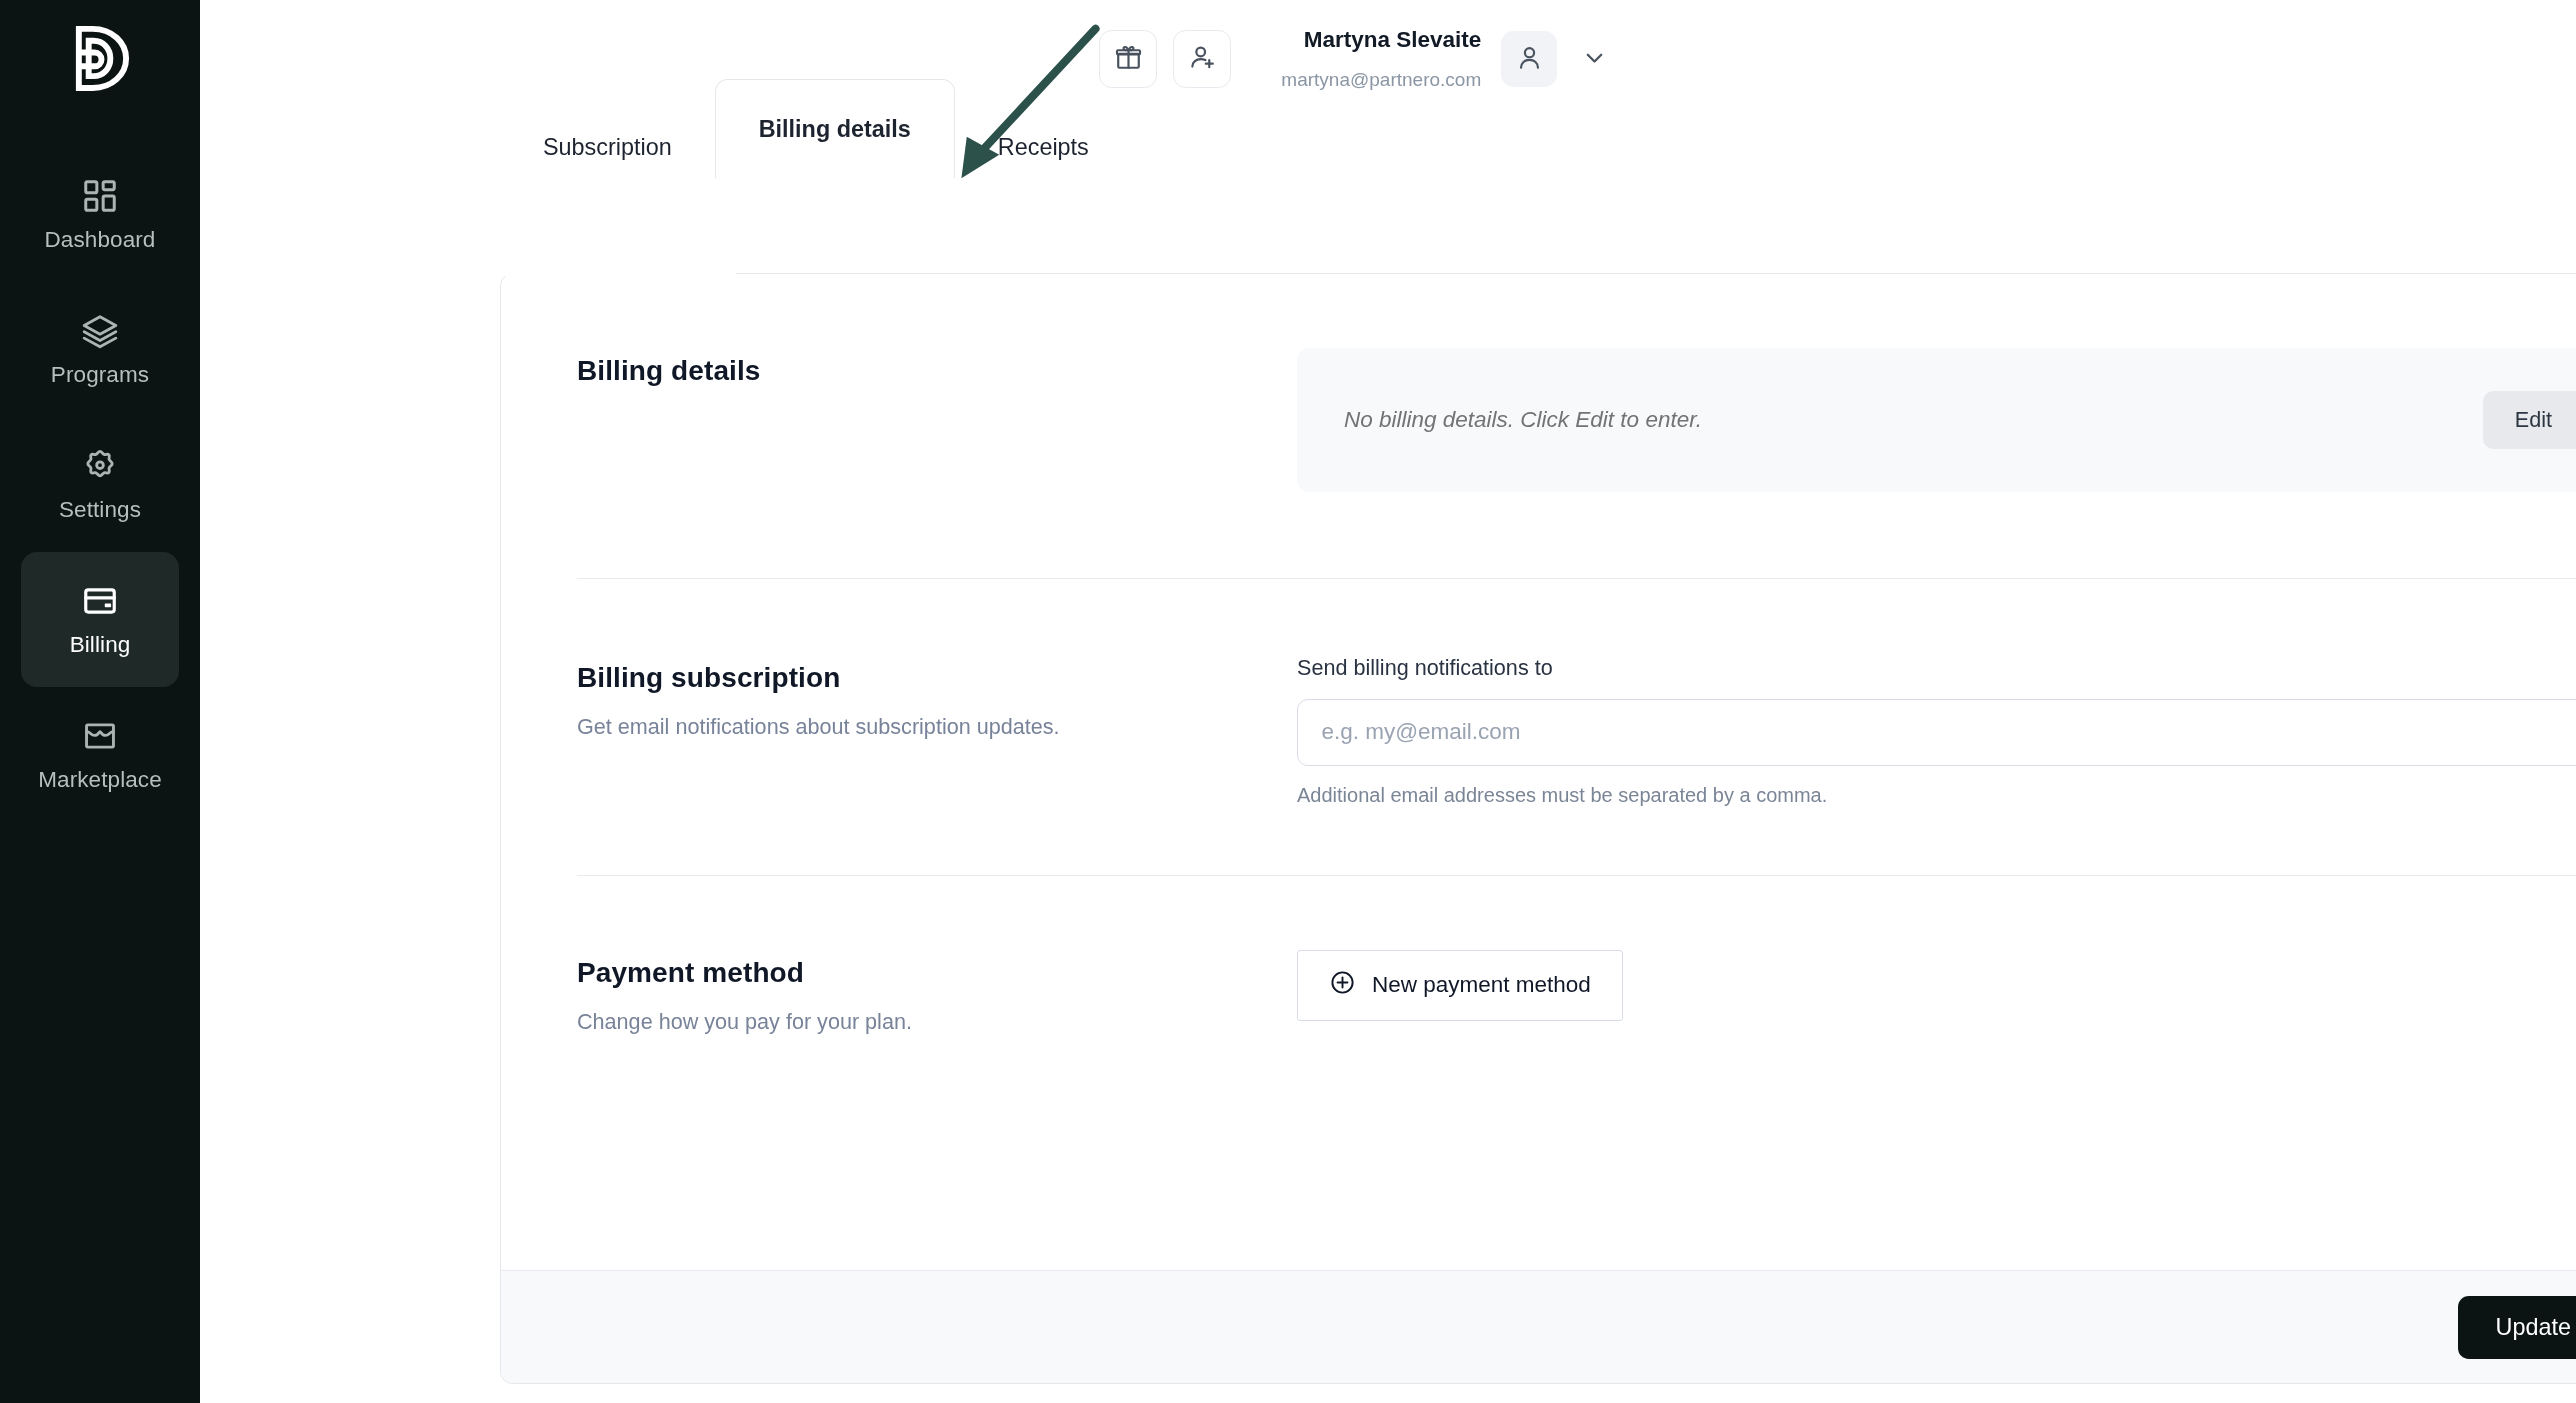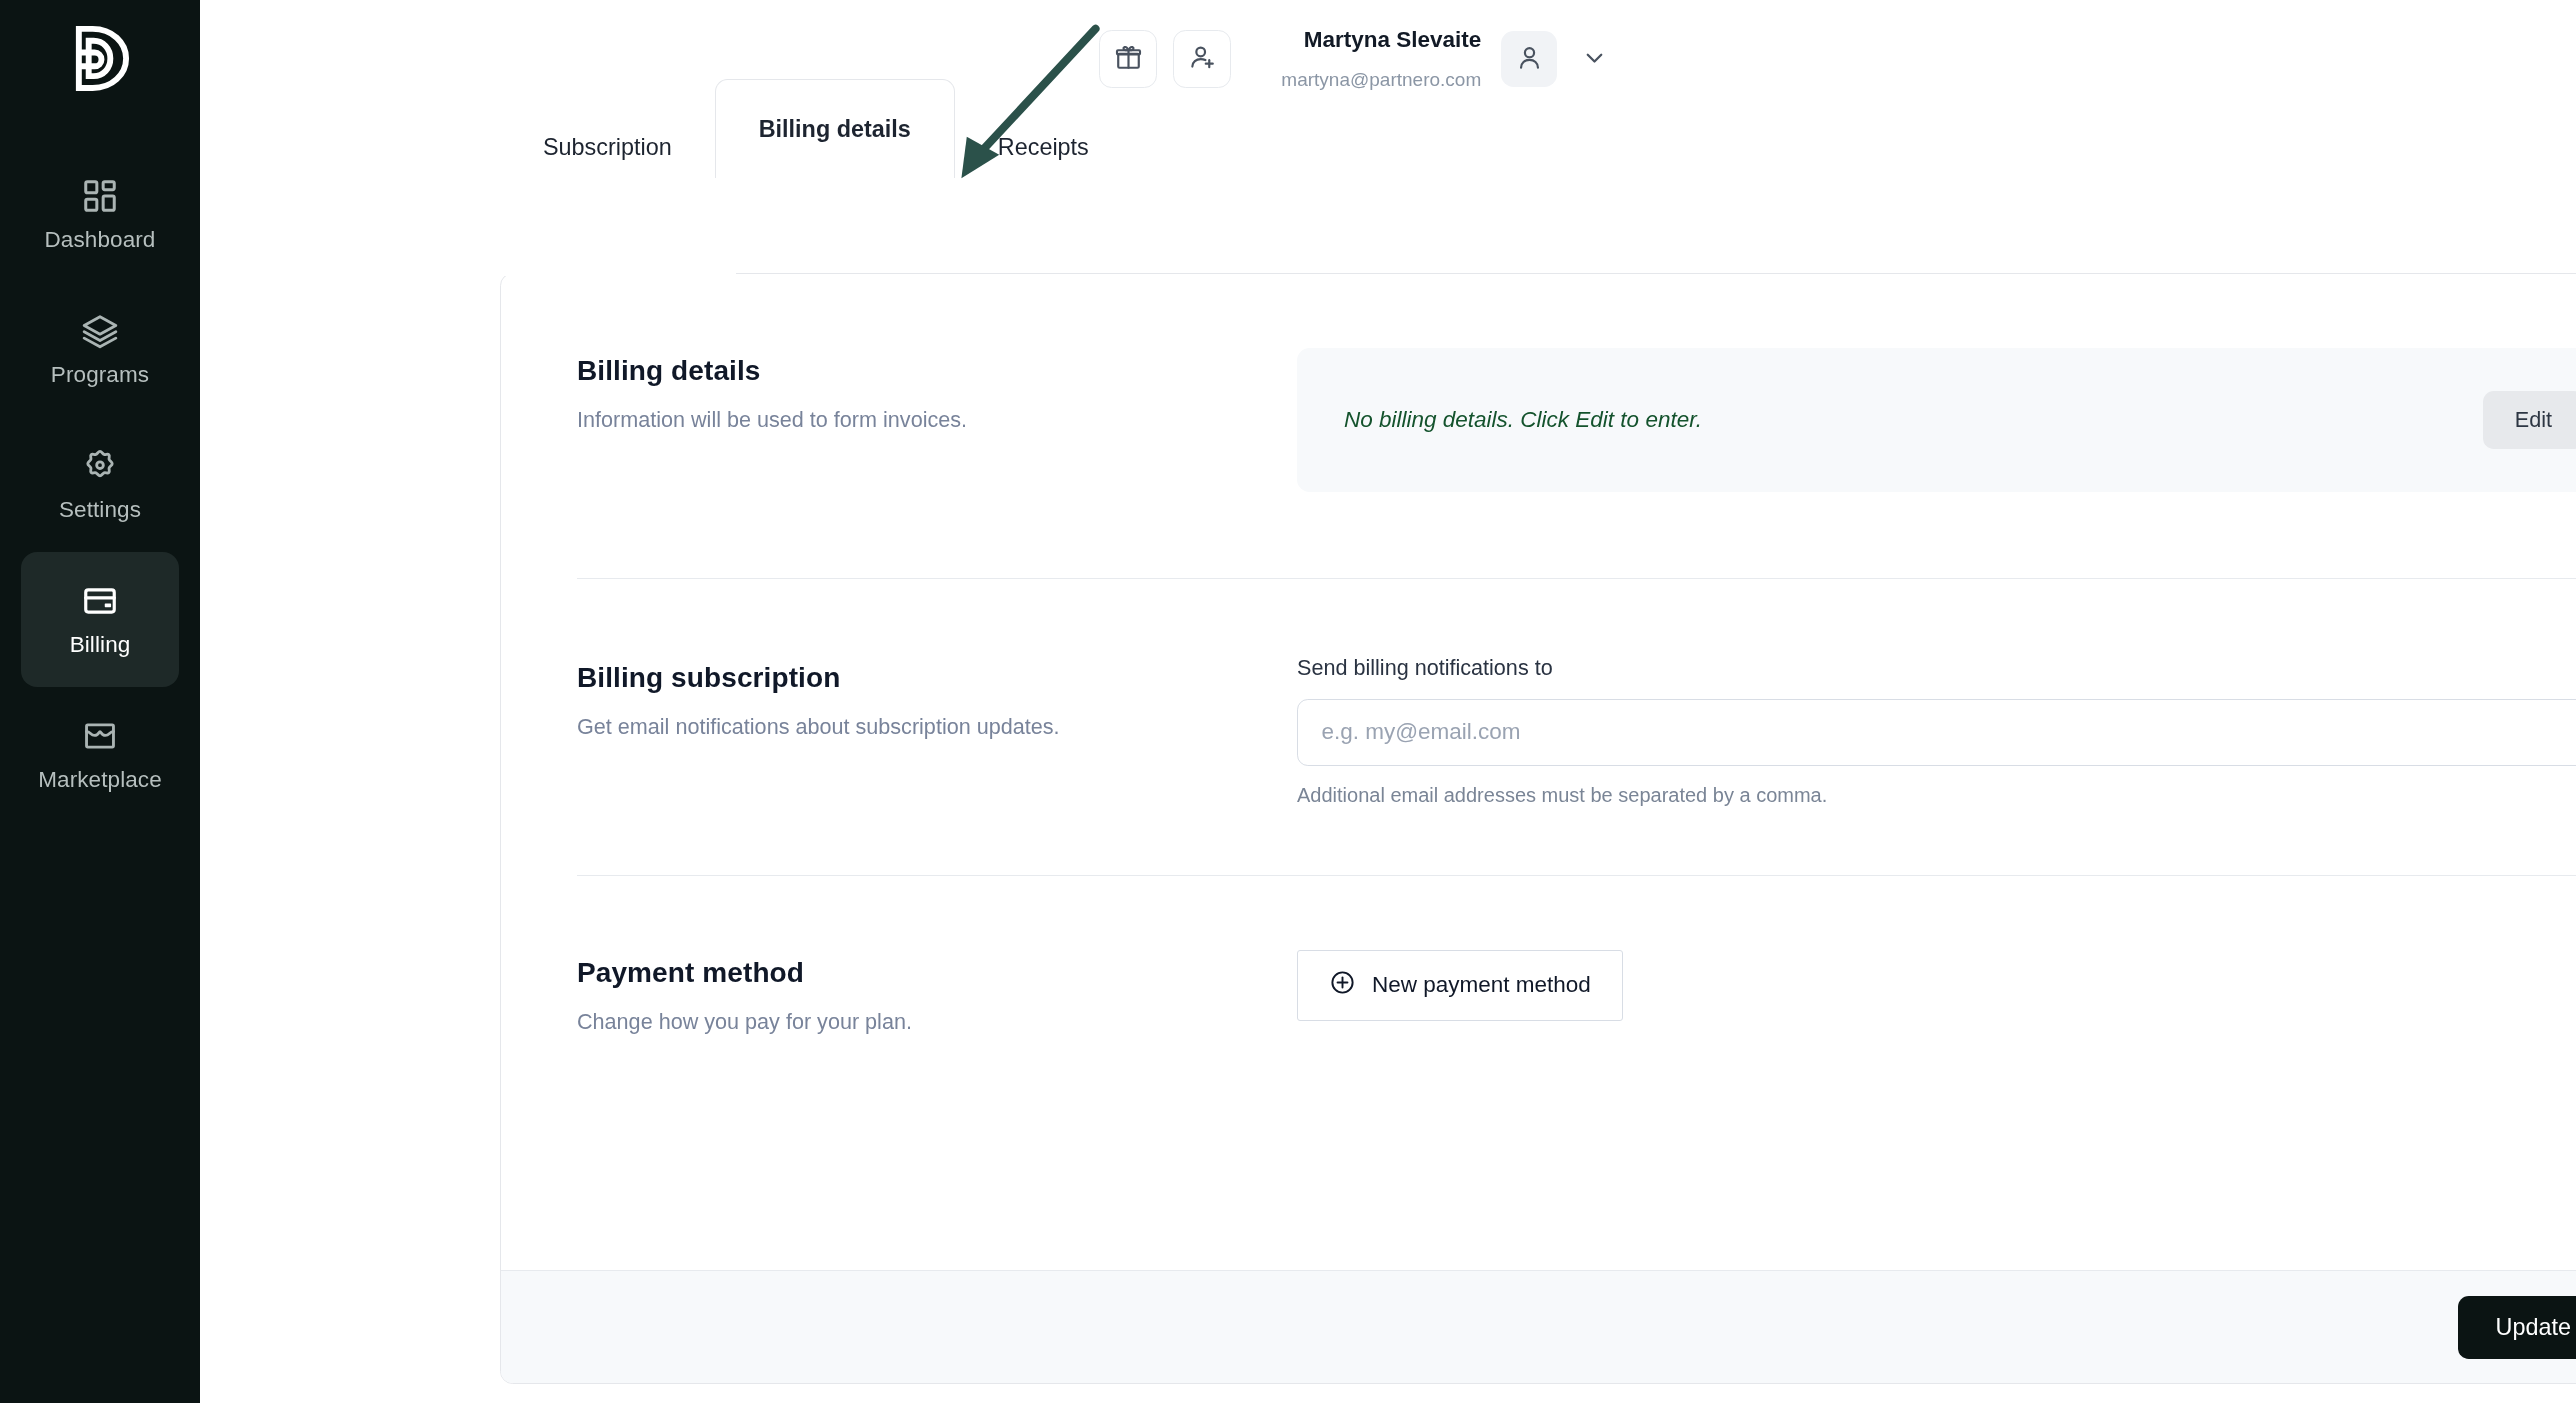--- a/index.html
+++ b/index.html
@@ -91,21 +91,21 @@
   .sec-left { width: 720px; padding-top: 7.2px; }
   .sec-title { font-size: 28px; font-weight: 700; color: #101828; letter-spacing: 0.1px; }
   .sec-desc { font-size: 21.6px; color: #78839a; margin-top: 20px; }
   .sec-right { flex: 1; }
 
   .info-panel {
     background: #f7f9fb; border-radius: 12.6px; height: 144px;
     display: flex; align-items: center; justify-content: space-between;
     padding: 0 25px 0 47px;
   }
-  .info-text { font-size: 22.5px; font-style: italic; color: #14532d; }
+  .info-text { font-size: 22.5px; font-style: italic; color: #737373; }
   .btn-edit {
     background: #e7e9ec; color: #2d3643; border: none; border-radius: 10.8px;
     font-size: 21.6px; padding: 16px 32px; cursor: pointer; font-family: inherit;
   }
 
   .divider { height: 0.9px; background: #e7eaee; margin: 0 76px; }
 
   .field-label { font-size: 21.6px; color: #2a3342; }
   .text-input {
     margin-top: 18px; width: 100%; height: 67px; border: 0.9px solid #d8dde5;
@@ -274,21 +274,20 @@
     </div>
 
     <div class="card">
       <div class="card-mask"></div>
 
       <div class="card-body">
 
         <div class="section" style="padding-top:74px;">
           <div class="sec-left">
             <div class="sec-title">Billing details</div>
-            <div class="sec-desc">Information will be used to form invoices.</div>
           </div>
           <div class="sec-right">
             <div class="info-panel">
               <div class="info-text">No billing details. Click Edit to enter.</div>
               <button class="btn-edit">Edit</button>
             </div>
           </div>
         </div>
 
       </div>

